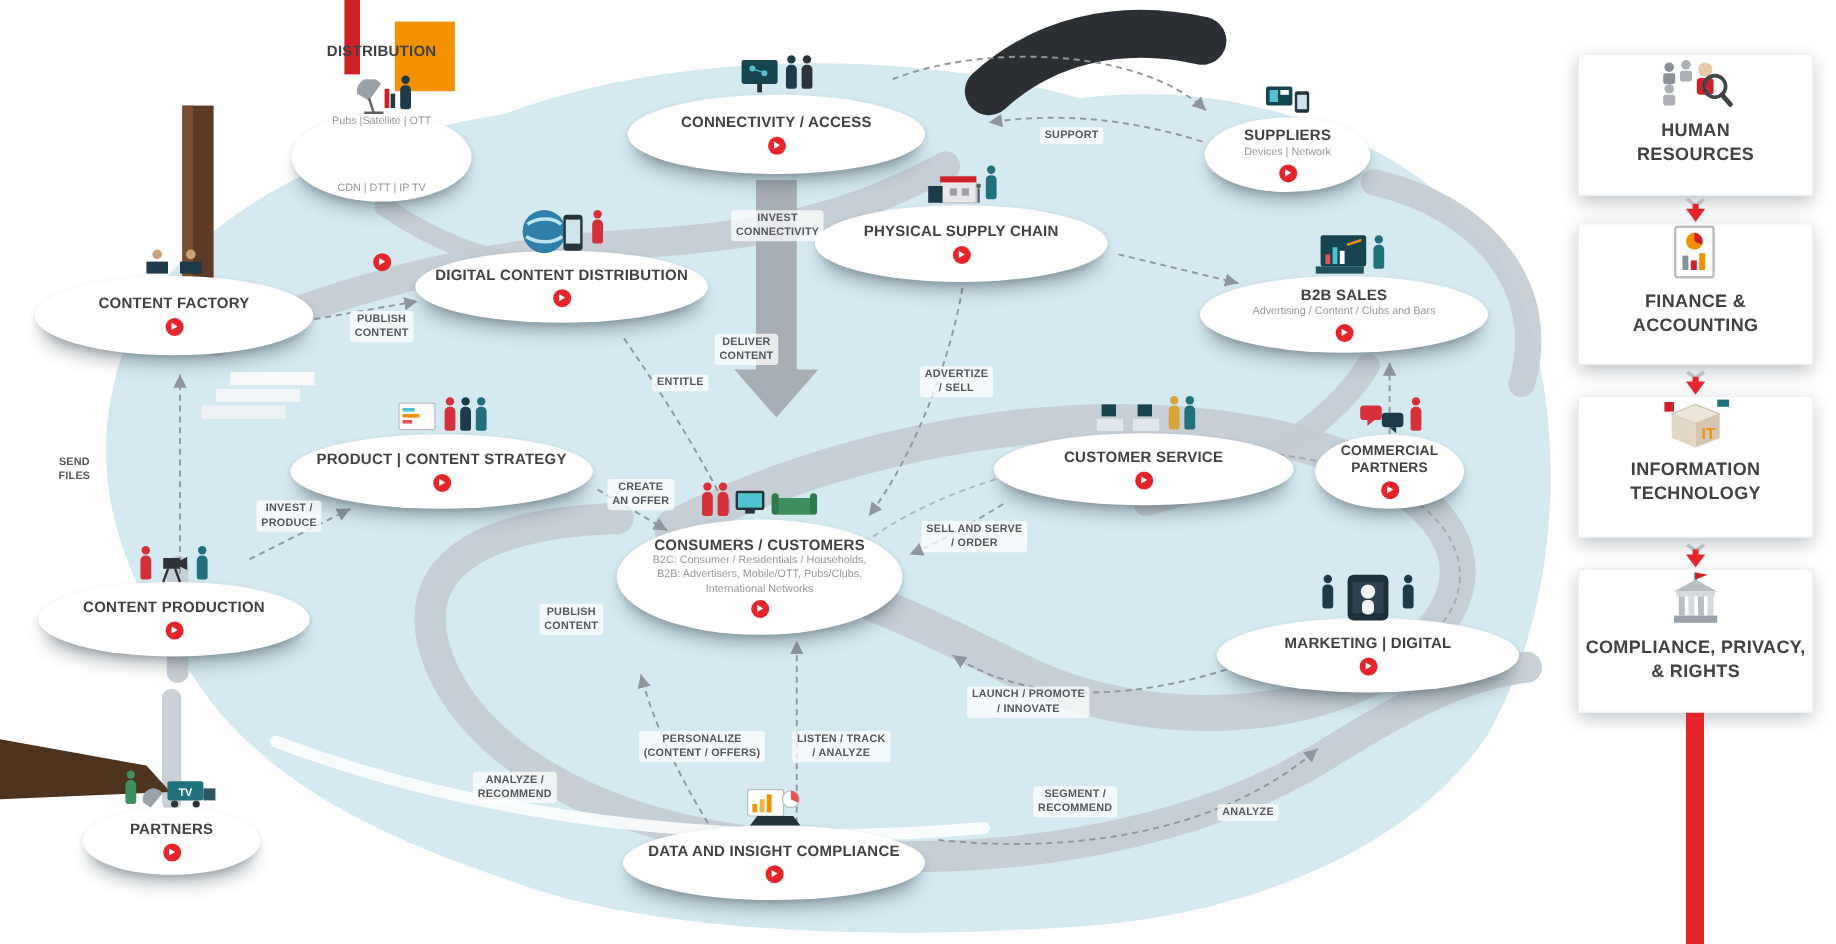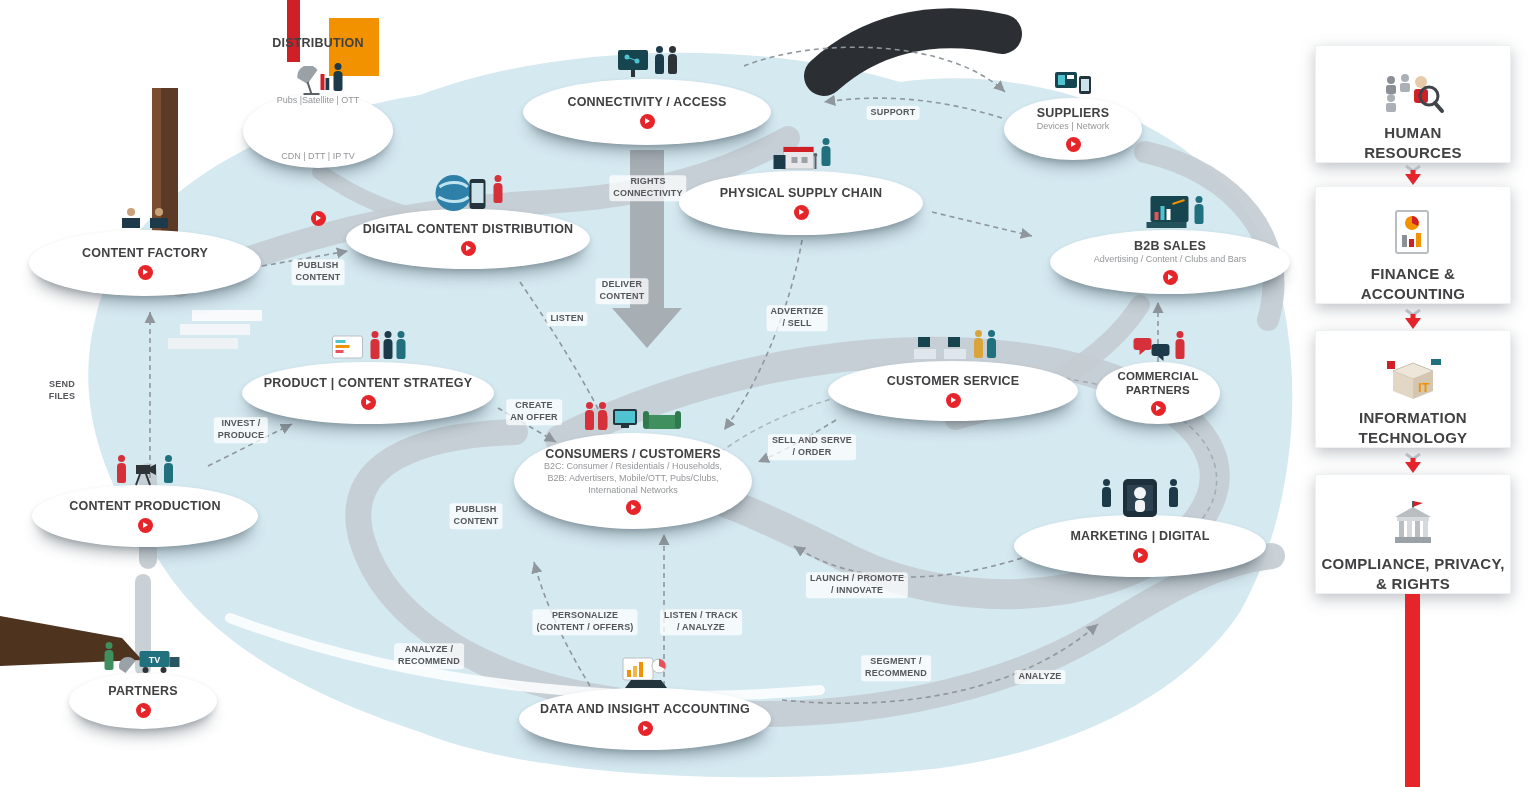--- a/index.html
+++ b/index.html
@@ -22,21 +22,21 @@
   .person::before{content:"";position:absolute;top:-8px;left:1px;width:7px;height:7px;border-radius:50%;background:inherit}
   .c-red{background:#d6313a}.c-teal{background:#20707e}.c-navy{background:#1d3a4a}
   .c-dark{background:#2e3338}.c-green{background:#3f8f5f}.c-yellow{background:#d9a43a}
 
   .elabel{position:absolute;transform:translate(-50%,-50%);text-align:center;z-index:4;
           font-size:9px;font-weight:bold;color:#55565a;line-height:1.32;letter-spacing:.2px;
           background:rgba(255,255,255,.74);padding:1px 4px;border-radius:3px;white-space:nowrap}
   .elabel span{display:block}
 
   .sbox{position:absolute;left:1315px;width:196px;background:#fff;z-index:3;text-align:center;
-        display:flex;flex-direction:column;align-items:center;justify-content:flex-end;gap:7px;
+        display:flex;flex-direction:column;align-items:center;justify-content:flex-start;gap:7px;
         border:1px solid #eef0f2;box-shadow:0 5px 14px rgba(90,100,110,.38)}
   .stitle{font-size:15px;font-weight:bold;color:#414042;line-height:1.3;letter-spacing:.3px}
   .stitle span{display:block}
   .sarrow{position:absolute;left:1403px;z-index:3}
   .redline{position:absolute;left:1405px;top:594px;width:15px;height:193px;background:#e6252b;z-index:3}
 </style>
 </head>
 <body>
 
 <div id="canvas">
@@ -180,21 +180,21 @@
         <circle cx="11" cy="6" r="4" fill="#caa27a"></circle>
           <circle cx="39" cy="6" r="4" fill="#caa27a"></circle>
         <rect x="2" y="12" width="18" height="10" fill="#1d3a4a"></rect>
         <rect x="30" y="12" width="18" height="10" fill="#1d3a4a"></rect>
       </svg>
     </div>
     <div class="nlabel">CONTENT FACTORY</div>
     <button class="play"></button>
   </div>
 
-  <div class="node" style="left:1050px;top:230px;width:240px;height:64px;">
+  <div class="node" style="left:1000px;top:230px;width:240px;height:64px;">
     <div class="figs" style="top:-36px">
       <svg width="54" height="40" viewBox="0 0 54 40">
         <rect x="14" y="2" width="38" height="26" rx="2" fill="#17454f"></rect>
         <rect x="18" y="18" width="4" height="8" fill="#e6525a"></rect>
         <rect x="24" y="12" width="4" height="14" fill="#4fc3d0"></rect>
         <rect x="30" y="15" width="4" height="11" fill="#ffffff"></rect>
         <path d="M36 10 L48 6" stroke="#f39200" stroke-width="2"></path>
         <rect x="10" y="28" width="40" height="6" fill="#23525c"></rect>
       </svg>
       <span class="person c-teal"></span>
@@ -320,41 +320,41 @@
       <svg width="56" height="36" viewBox="0 0 56 36">
         <rect x="6" y="2" width="30" height="22" rx="2" fill="#ffffff" stroke="#b9bec2"></rect>
         <rect x="10" y="14" width="4" height="7" fill="#f39200"></rect>
         <rect x="16" y="10" width="4" height="11" fill="#f0b64a"></rect>
         <rect x="22" y="6" width="4" height="15" fill="#f39200"></rect>
         <circle cx="42" cy="10" r="7" fill="#ffffff" stroke="#b9bec2"></circle>
         <path d="M42 10 L42 3 A 7 7 0 0 1 48 13 Z" fill="#e6525a"></path>
         <path d="M14 24 L44 24 L50 32 L8 32 Z" fill="#24343c"></path>
       </svg>
     </div>
-    <div class="nlabel">DATA AND INSIGHT ACCOUNTING</div>
+    <div class="nlabel">DATA AND INSIGHT COMPLIANCE</div>
     <button class="play"></button>
   </div>
 
   <div class="elabel" style="left:893px;top:113px">
     <span>SUPPORT</span>
   </div>
   <div class="elabel" style="left:648px;top:188px">
-    <span>RIGHTS</span>
+    <span>INVEST</span>
     <span>CONNECTIVITY</span>
   </div>
   <div class="elabel" style="left:318px;top:272px">
     <span>PUBLISH</span>
     <span>CONTENT</span>
   </div>
   <div class="elabel" style="left:622px;top:291px">
     <span>DELIVER</span>
     <span>CONTENT</span>
   </div>
   <div class="elabel" style="left:567px;top:319px">
-    <span>LISTEN</span>
+    <span>ENTITLE</span>
   </div>
   <div class="elabel" style="left:797px;top:318px">
     <span>ADVERTIZE</span>
     <span>/ SELL</span>
   </div>
   <div class="elabel" style="left:62px;top:391px">
     <span>SEND</span>
     <span>FILES</span>
   </div>
   <div class="elabel" style="left:241px;top:430px">

